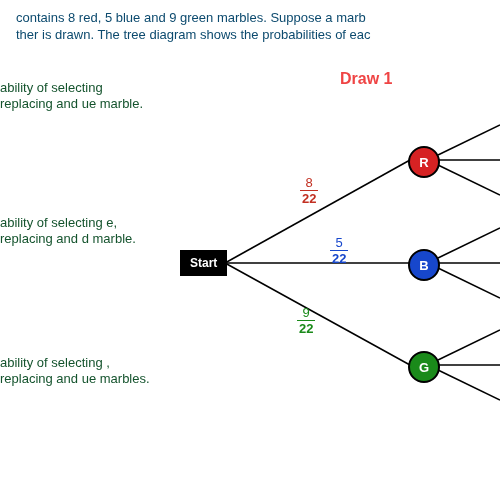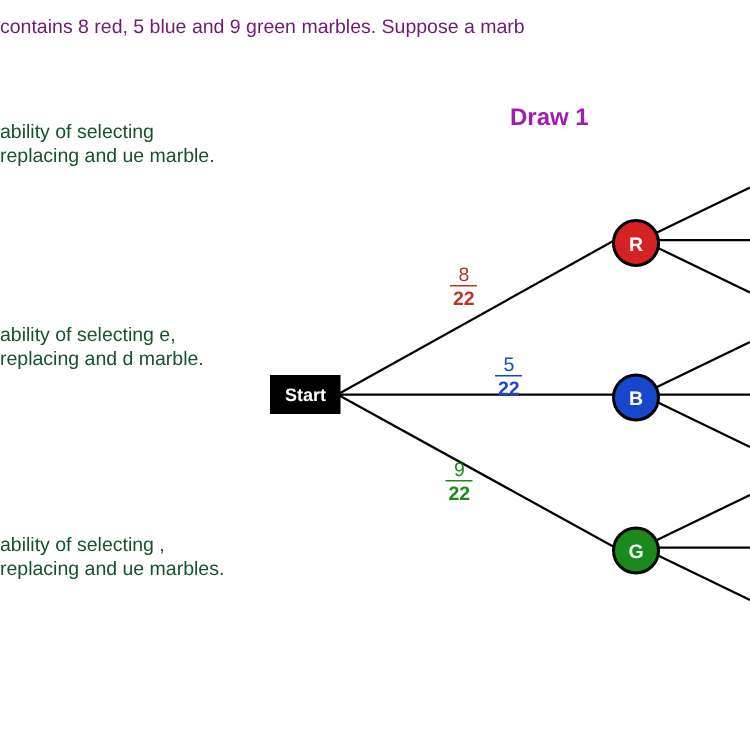--- a/index.html
+++ b/index.html
@@ -8,39 +8,39 @@
     width: 500px;
     height: 500px;
     background: #fff;
     font-family: Arial, Helvetica, sans-serif;
     position: relative;
     overflow: hidden;
   }
   .intro {
     position: absolute;
     top: 10px;
-    left: 0;
+    left: 16px;
     width: 400px;
     font-size: 13px;
     line-height: 1.3;
-    color: #701a75;
+    color: #0c4a6e;
   }
   .qblock {
     position: absolute;
     left: 0;
     width: 150px;
     font-size: 13px;
     line-height: 1.2;
     color: #14532d;
   }
   .heading {
     position: absolute;
     font-weight: bold;
     font-size: 16px;
-    color: #a21caf;
+    color: #ef4444;
   }
   .startbox {
     position: absolute;
     background: #000;
     color: #fff;
     font-size: 12px;
     font-weight: bold;
     padding: 6px 10px;
     text-align: center;
   }
@@ -75,20 +75,21 @@
     top:0; left:0;
     width:500px; height:500px;
     pointer-events:none;
   }
 </style>
 </head>
 <body>
 
 <div class="intro">
   <div>contains 8 red, 5 blue and 9 green marbles.  Suppose a marb</div>
+  <div>ther is drawn.  The tree diagram shows the probabilities of eac</div>
 </div>
 
 <div class="qblock" style="top:80px">ability of selecting replacing and ue marble.</div>
 <div class="qblock" style="top:215px">ability of selecting e, replacing and d marble.</div>
 <div class="qblock" style="top:355px">ability of selecting , replacing and ue marbles.</div>
 
 <div class="heading" style="top:70px; left:340px">Draw 1</div>
 
 <svg class="lines">
 

